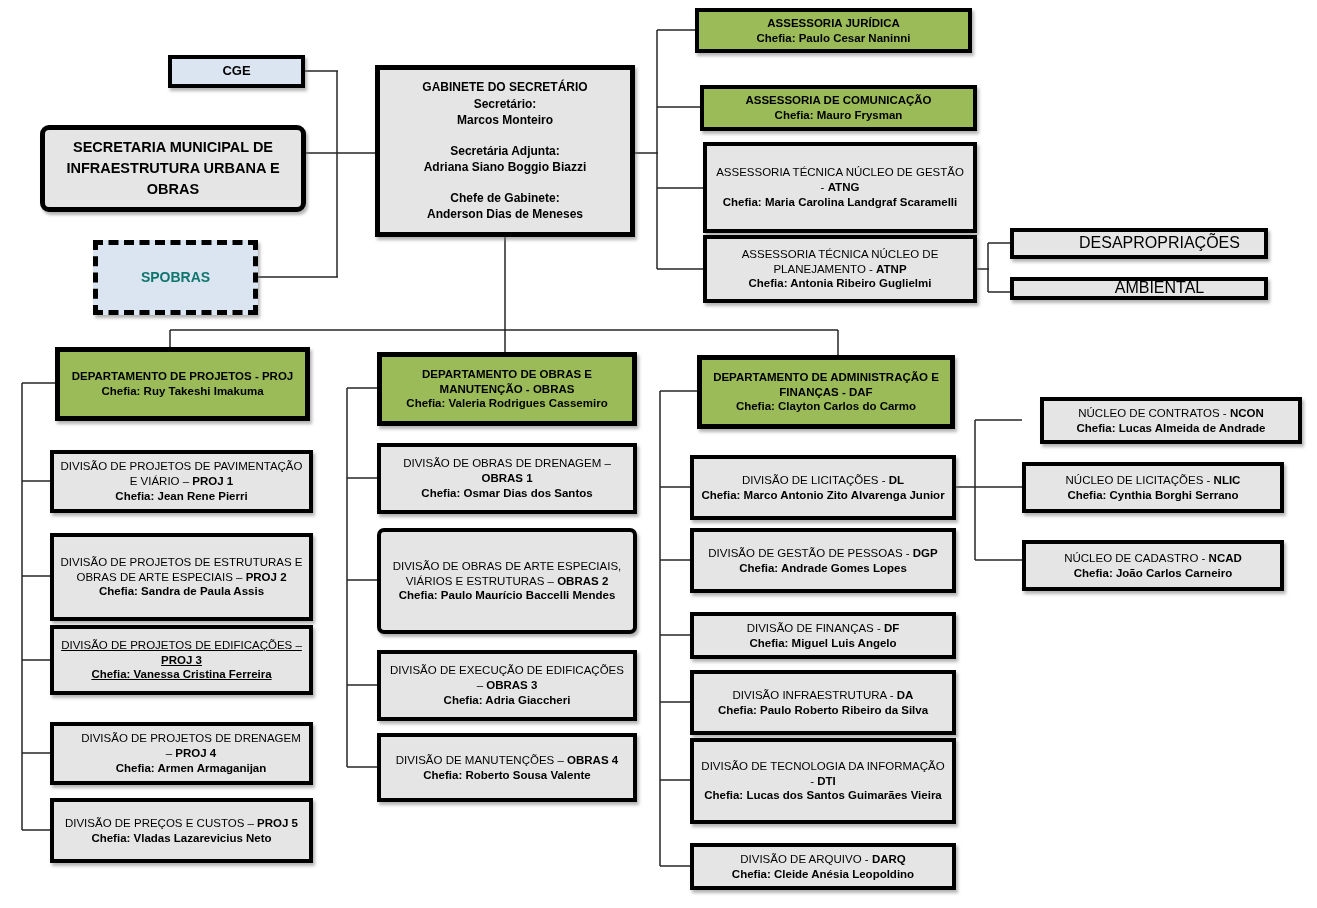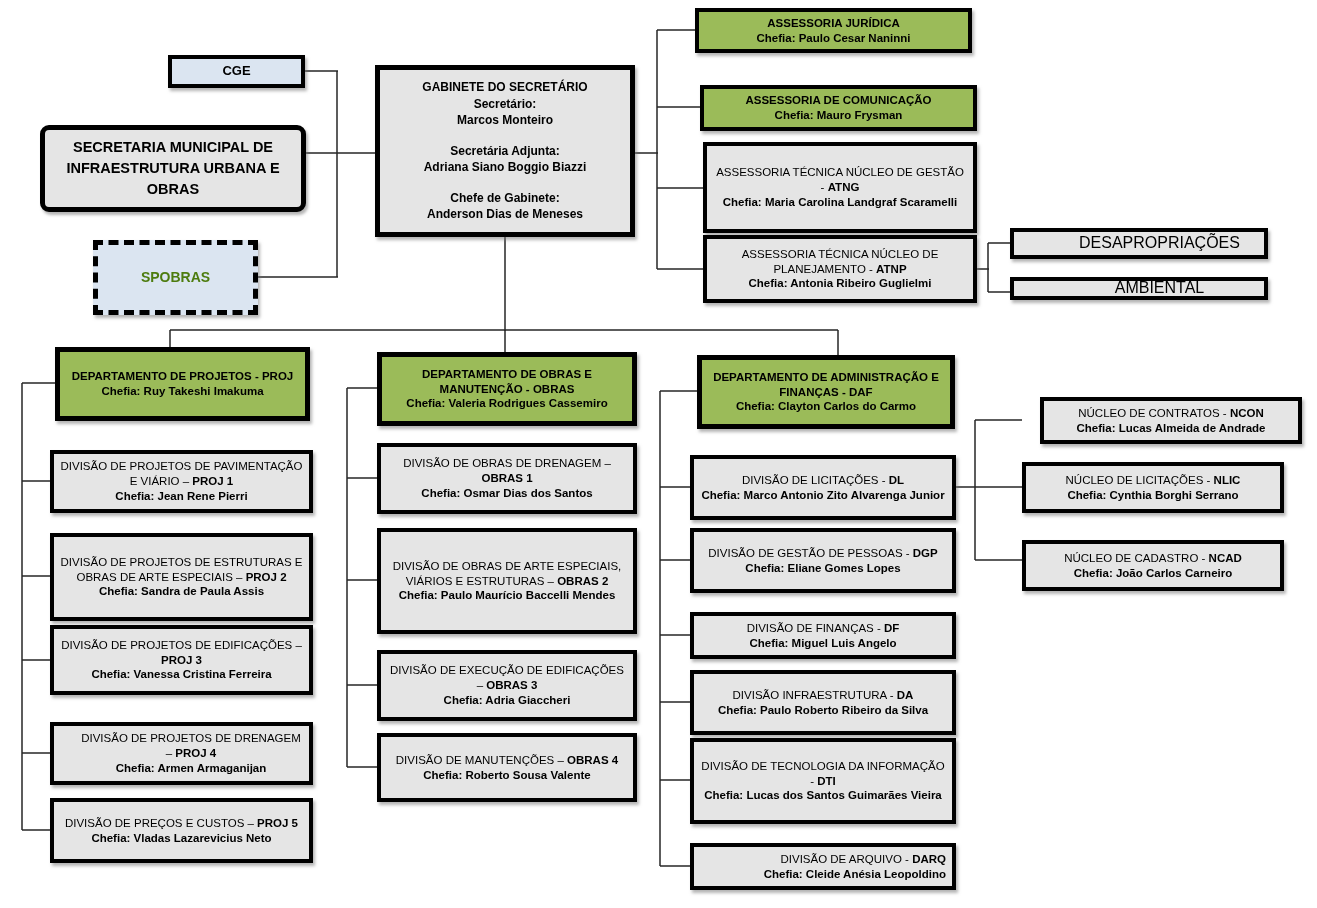--- a/index.html
+++ b/index.html
@@ -19,21 +19,21 @@
   .green{background:#9bbb59;}
   .blue{background:#dbe5f1;}
   .dashed{border-style:dashed;}
   .title{font-weight:normal;}
   .title b{font-weight:bold;}
   .bold .title, .bold{font-weight:bold;}
   .chief{font-weight:bold;}
   .gap{height:15px;}
   .cge-label{font-weight:bold;font-size:13px;}
   .sec-label{font-weight:bold;font-size:14.5px;line-height:1.45;}
-  .spobras-label{font-weight:bold;font-size:14px;color:#4d7c0f;}
+  .spobras-label{font-weight:bold;font-size:14px;color:#0f766e;}
   .gab{font-size:12px;font-weight:bold;line-height:1.35;}
   .plain-label{font-size:16px;font-weight:normal;padding-left:41px;}
 </style>
 </head>
 <body>
 
 <div class="canvas">
 
   <svg class="wires" width="1317" height="908" viewBox="0 0 1317 908" stroke="#262626" stroke-width="1.5" fill="none">
 
@@ -160,41 +160,41 @@
   <div class="node" style="left:50px;top:450px;width:263px;height:63px;">
     <div class="title"><span>DIVISÃO DE PROJETOS DE PAVIMENTAÇÃO E VIÁRIO –</span> <b>PROJ 1</b></div>
     <div class="chief">Chefia: Jean Rene Pierri</div>
   </div>
 
   <div class="node" style="left:50px;top:533px;width:263px;height:88px;">
     <div class="title"><span>DIVISÃO DE PROJETOS DE ESTRUTURAS E OBRAS DE ARTE ESPECIAIS –</span> <b>PROJ 2</b></div>
     <div class="chief">Chefia: Sandra de Paula Assis</div>
   </div>
 
-  <div class="node" style="left:50px;top:625px;width:263px;height:70px;">
+  <div class="node" style="left:50px;top:625px;width:263px;height:70px;text-decoration:underline;">
     <div class="title"><span>DIVISÃO DE PROJETOS DE EDIFICAÇÕES –</span> <b>PROJ 3</b></div>
     <div class="chief">Chefia: Vanessa Cristina Ferreira</div>
   </div>
 
   <div class="node" style="left:50px;top:722px;width:263px;height:63px;padding-left:25px;">
     <div class="title"><span>DIVISÃO DE PROJETOS DE DRENAGEM –</span> <b>PROJ 4</b></div>
     <div class="chief">Chefia: Armen Armaganijan</div>
   </div>
 
   <div class="node" style="left:50px;top:798px;width:263px;height:65px;">
     <div class="title"><span>DIVISÃO DE PREÇOS E CUSTOS –</span> <b>PROJ 5</b></div>
     <div class="chief">Chefia: Vladas Lazarevicius Neto</div>
   </div>
 
   <div class="node" style="left:377px;top:443px;width:260px;height:71px;">
     <div class="title"><span>DIVISÃO DE OBRAS DE DRENAGEM –</span> <b>OBRAS 1</b></div>
     <div class="chief">Chefia: Osmar Dias dos Santos</div>
   </div>
 
-  <div class="node" style="left:377px;top:528px;width:260px;height:106px;">
+  <div class="node" style="left:377px;top:528px;width:260px;height:106px;border-radius:7px;">
     <div class="title"><span>DIVISÃO DE OBRAS DE ARTE ESPECIAIS, VIÁRIOS E ESTRUTURAS –</span> <b>OBRAS 2</b></div>
     <div class="chief">Chefia: Paulo Maurício Baccelli Mendes</div>
   </div>
 
   <div class="node" style="left:377px;top:650px;width:260px;height:71px;">
     <div class="title"><span>DIVISÃO DE EXECUÇÃO DE EDIFICAÇÕES –</span> <b>OBRAS 3</b></div>
     <div class="chief">Chefia: Adria Giaccheri</div>
   </div>
 
   <div class="node" style="left:377px;top:733px;width:260px;height:69px;">
@@ -202,39 +202,39 @@
     <div class="chief">Chefia: Roberto Sousa Valente</div>
   </div>
 
   <div class="node" style="left:690px;top:455px;width:266px;height:65px;">
     <div class="title"><span>DIVISÃO DE LICITAÇÕES -</span> <b>DL</b></div>
     <div class="chief">Chefia: Marco Antonio Zito Alvarenga Junior</div>
   </div>
 
   <div class="node" style="left:690px;top:528px;width:266px;height:65px;">
     <div class="title"><span>DIVISÃO DE GESTÃO DE PESSOAS -</span> <b>DGP</b></div>
-    <div class="chief">Chefia: Eliane Gomes Lopes</div>
+    <div class="chief">Chefia: Andrade Gomes Lopes</div>
   </div>
 
   <div class="node" style="left:690px;top:612px;width:266px;height:47px;">
     <div class="title"><span>DIVISÃO DE FINANÇAS -</span> <b>DF</b></div>
     <div class="chief">Chefia: Miguel Luis Angelo</div>
   </div>
 
   <div class="node" style="left:690px;top:670px;width:266px;height:65px;">
     <div class="title"><span>DIVISÃO INFRAESTRUTURA -</span> <b>DA</b></div>
     <div class="chief">Chefia: Paulo Roberto Ribeiro da Silva</div>
   </div>
 
   <div class="node" style="left:690px;top:738px;width:266px;height:86px;">
     <div class="title"><span>DIVISÃO DE TECNOLOGIA DA INFORMAÇÃO -</span> <b>DTI</b></div>
     <div class="chief">Chefia: Lucas dos Santos Guimarães Vieira</div>
   </div>
 
-  <div class="node" style="left:690px;top:843px;width:266px;height:47px;align-items:flex-end;">
+  <div class="node" style="left:690px;top:843px;width:266px;height:47px;">
     <div class="title"><span>DIVISÃO DE ARQUIVO -</span> <b>DARQ</b></div>
     <div class="chief">Chefia: Cleide Anésia Leopoldino</div>
   </div>
 
   <div class="node" style="left:1040px;top:397px;width:262px;height:47px;">
     <div class="title"><span>NÚCLEO DE CONTRATOS -</span> <b>NCON</b></div>
     <div class="chief">Chefia: Lucas Almeida de Andrade</div>
   </div>
 
   <div class="node" style="left:1022px;top:462px;width:262px;height:51px;">

